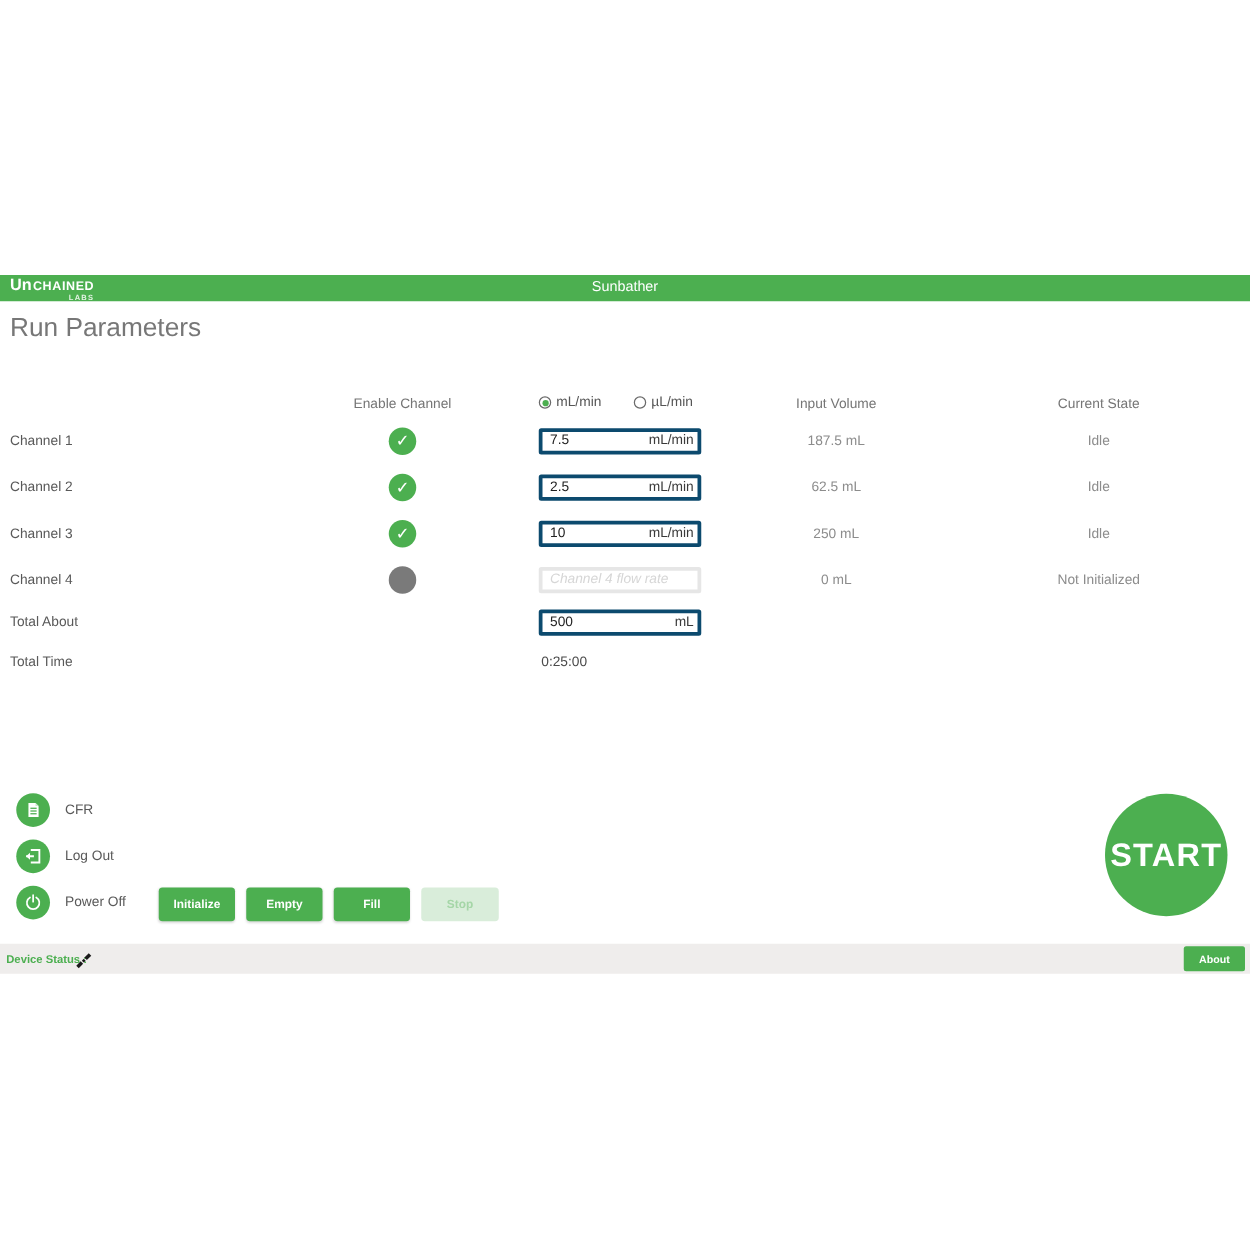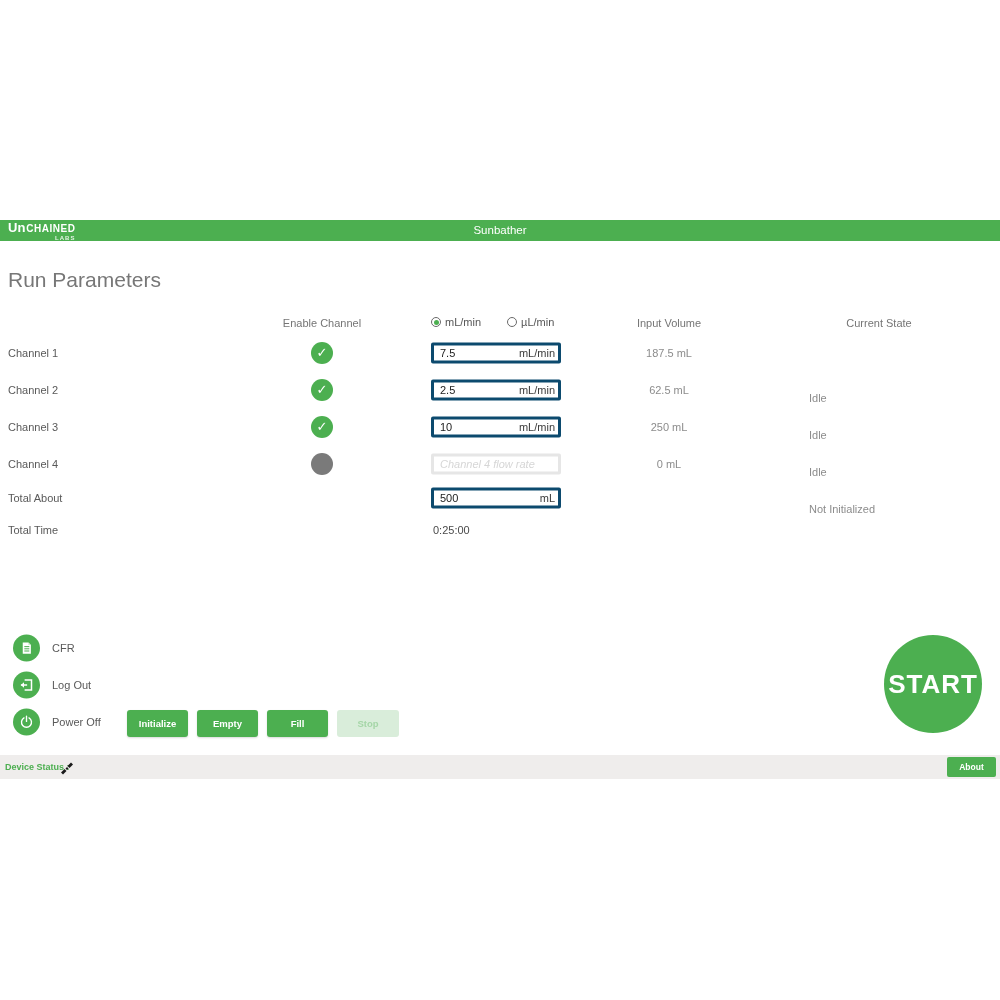--- a/index.html
+++ b/index.html
@@ -7,21 +7,21 @@
           font-family:"Liberation Sans",sans-serif;}
   
   .topbar{position:absolute;left:0;top:220px;width:1000px;height:21px;background:#4caf50;}
   .logo{position:absolute;left:8px;top:1px;color:#fff;line-height:1;}
   .logo-row{font-size:10px;font-weight:bold;letter-spacing:.5px;}
   .logo-un{font-size:13px;font-weight:900;letter-spacing:0;margin-right:1px;}
   .logo-labs{font-size:6px;font-weight:bold;letter-spacing:1px;text-align:right;opacity:.85;margin-top:1px;}
   .app-title{position:absolute;left:0;top:0;width:100%;height:21px;line-height:21px;
              text-align:center;color:#fff;font-size:11.5px;}
   
-  .page-title{position:absolute;left:8px;top:251px;font-size:21px;color:#777;margin-top:17px;}
+  .page-title{position:absolute;left:8px;top:251px;font-size:21px;color:#777;}
   
   .col-h{position:absolute;top:317px;font-size:11px;color:#757575;width:140px;text-align:center;}
   .col-h.enable{left:252px;}
   .col-h.involume{left:599px;}
   .col-h.state{left:809px;}
   
   .radio-group{position:absolute;left:431px;top:316px;font-size:11px;color:#555;display:flex;gap:26px;}
   .radio{display:flex;align-items:center;gap:4px;cursor:pointer;}
   .radio-circle{width:10px;height:10px;border:1px solid #6a6a6a;border-radius:50%;display:inline-block;
                 box-sizing:border-box;position:relative;background:#fff;}
@@ -38,21 +38,21 @@
   .input-wrap input{width:100%;height:100%;box-sizing:border-box;border:3px solid #0c4a6e;border-radius:2px;
                 font-size:11px;color:#222;padding:0 44px 0 6px;font-family:Liberation Sans, sans-serif;outline:none;}
   .input-wrap .unit{position:absolute;right:6px;top:50%;transform:translateY(-50%);font-size:11px;color:#3a3a3a;
                 pointer-events:none;}
   .input-wrap.noband input{padding-right:6px;}
   .input-wrap.disabled input{border-color:#e6e6e6;}
   .input-wrap.disabled input::placeholder{font-style:italic;color:#d6d6d6;}
   .cell-vol{position:absolute;left:599px;width:140px;top:50%;transform:translateY(-50%);
             text-align:center;font-size:11px;color:#8c8c8c;}
   .cell-state{position:absolute;left:809px;width:140px;top:50%;transform:translateY(-50%);
-            text-align:left;font-size:11px;color:#8c8c8c;margin-top:45px;}
+            text-align:center;font-size:11px;color:#8c8c8c;}
   .plain-value{position:absolute;left:433px;top:50%;transform:translateY(-50%);font-size:11px;color:#4a4a4a;}
   
   .action-item{position:absolute;left:0;height:28px;width:300px;}
   .action-circle{position:absolute;left:13px;top:50%;transform:translateY(-50%);width:27px;height:27px;
                  border-radius:50%;background:#4caf50;cursor:pointer;display:flex;align-items:center;justify-content:center;}
   .action-label{position:absolute;left:52px;top:50%;transform:translateY(-50%);font-size:11px;color:#595959;}
   
   .btn{position:absolute;top:710px;height:27px;background:#4caf50;color:#fff;border:none;border-radius:3px;
        font-size:9.5px;font-weight:bold;font-family:"Liberation Sans",sans-serif;cursor:pointer;
        box-shadow:0 1px 2px rgba(0,0,0,.15);}

